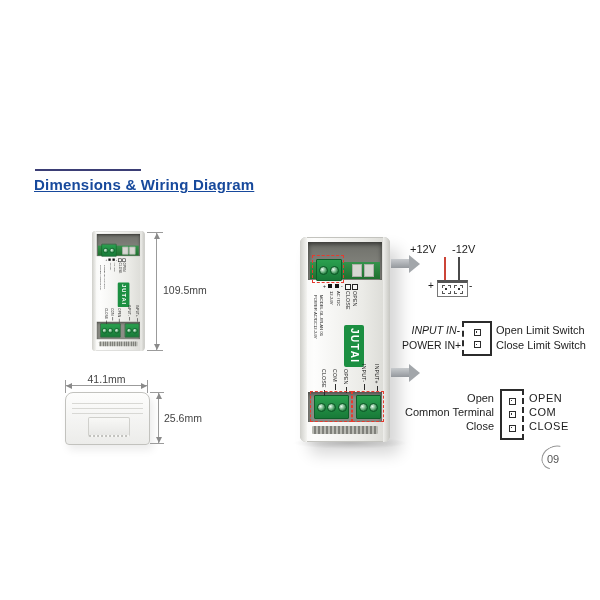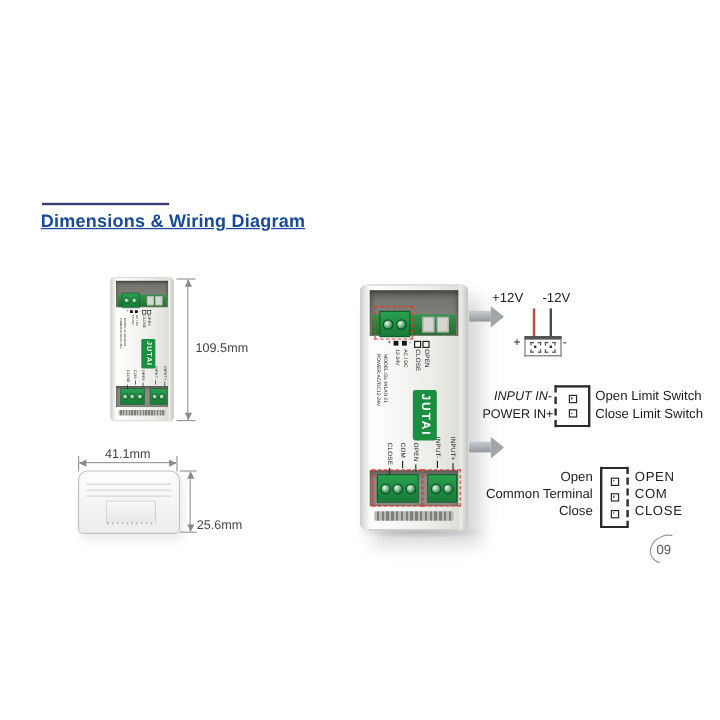--- a/index.html
+++ b/index.html
@@ -201,21 +201,21 @@
     <div style="position:absolute;left:6px;right:6px;top:20px;height:1px;background:#d8d8d4;"></div>
     <div style="position:absolute;left:22px;top:24px;width:40px;height:17px;
                 background:linear-gradient(#f8f8f6,#e8e8e6);border:1px solid #d0d0cc;
                 border-bottom:2px dotted #c2c2be;border-radius:2px;"></div>
   </div>
   <div class="tickh" style="left:150px;top:392px;height:1px;width:14px;"></div>
   <div class="tickh" style="left:150px;top:443px;height:1px;width:14px;"></div>
   <div class="dline" style="left:158px;top:393px;width:1px;height:50px;"></div>
   <div class="ah up" style="left:155.5px;top:393px;"></div>
   <div class="ah dn" style="left:155.5px;top:437px;"></div>
-  <div class="dimtxt" style="left:164px;top:432px;text-align:right;">25.6mm</div>
+  <div class="dimtxt" style="left:164px;top:412px;text-align:right;">25.6mm</div>
 
   <div class="ground-shadow"></div>
   <div class="dev3d-wrap">
     <div class="device threed">
       <div class="dev-body"></div>
       <div class="rail-l"></div>
       <div class="rail-r"></div>
       <div class="trecess">
         <div class="pcb"></div>
         <div class="slot s1"></div>

